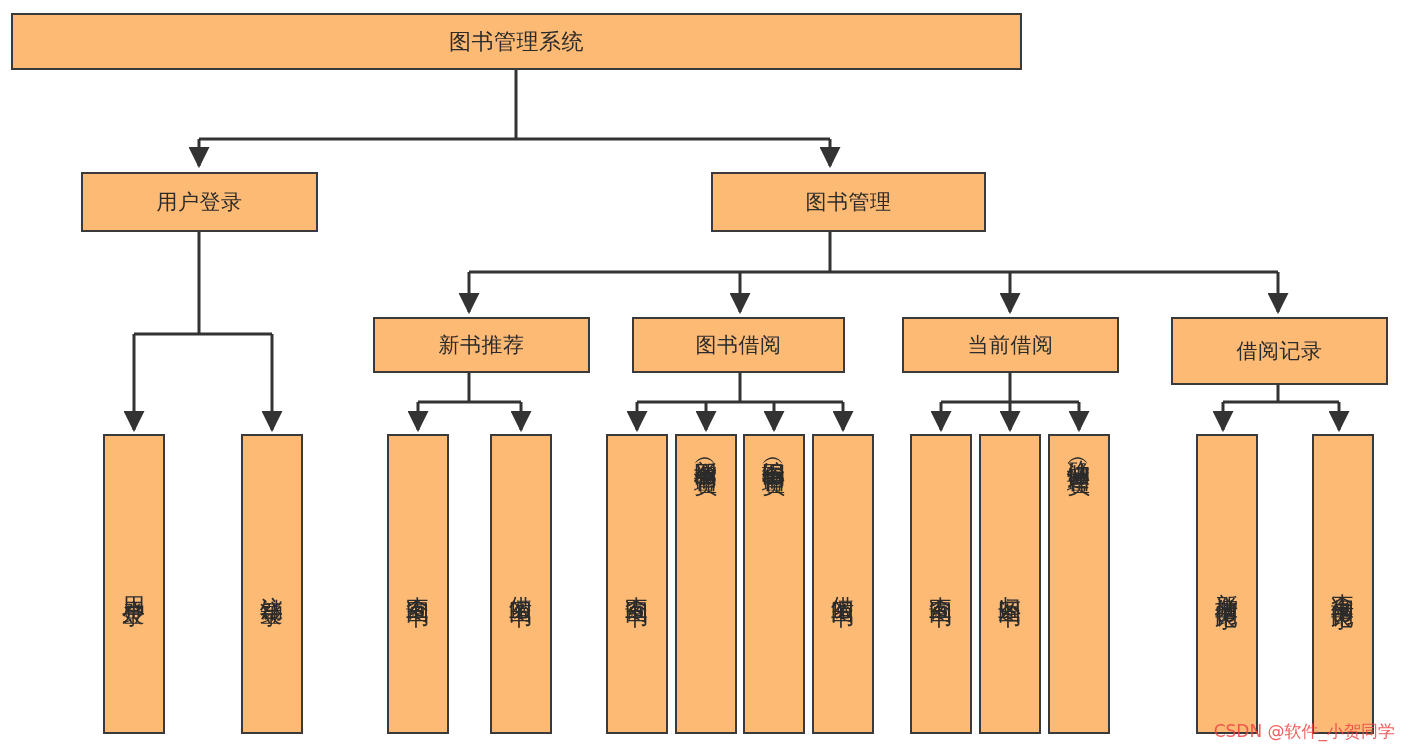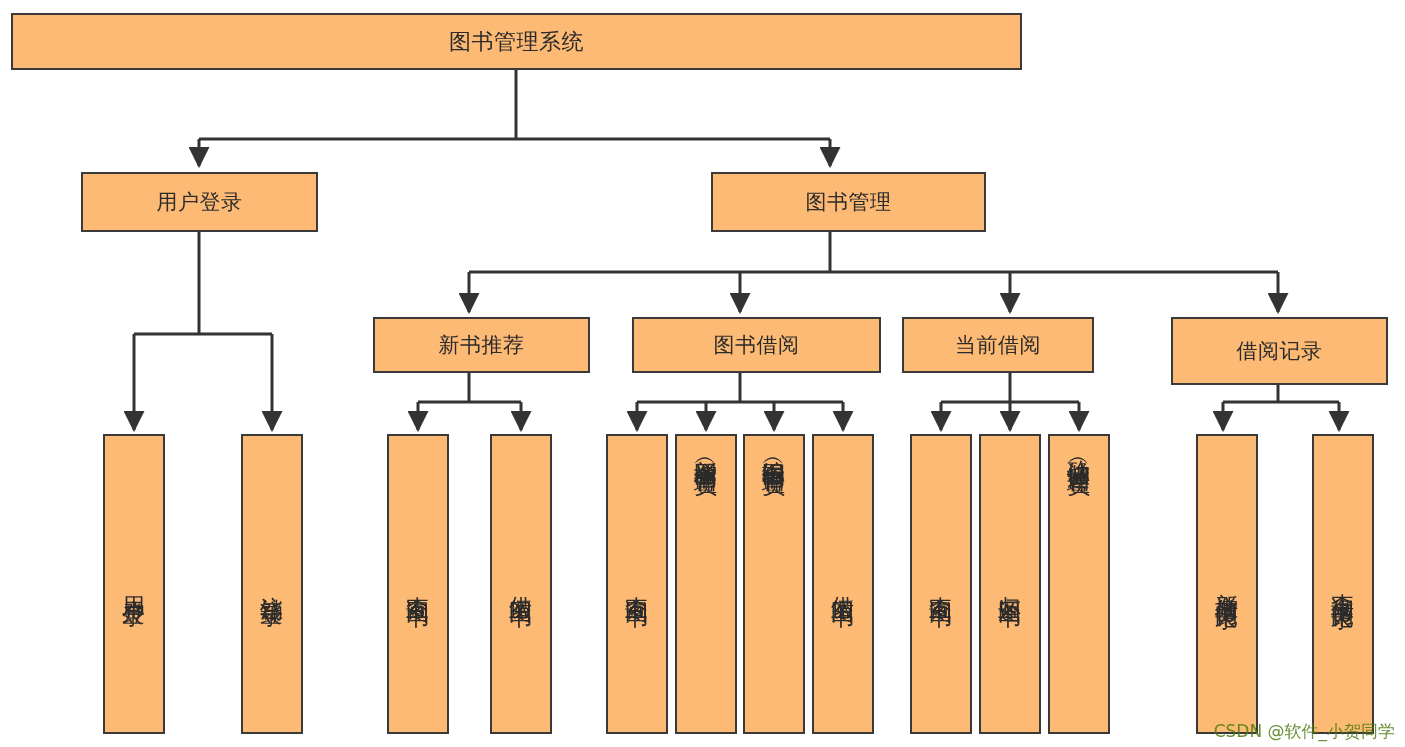--- a/index.html
+++ b/index.html
@@ -70,21 +70,21 @@
   
   .v-node.center {
     align-items: center;
     padding-top: 0;
   }
   #watermark {
     position: absolute;
     right: 10px;
     bottom: 4px;
     font-size: 17px;
-    color: #4d7c0f;
+    color: #ef4444;
     opacity: 0.85;
     z-index: 3;
     white-space: nowrap;
     font-family: "DejaVu Sans", "Liberation Sans", sans-serif;
   }
 </style>
 </head>
 <body>
 
 <div id="canvas">
@@ -146,24 +146,24 @@
   <div class="node h-node" style="left:81px; top:172px; width:237px; height:60px;">
     <span class="label">用户登录</span>
   </div>
   <div class="node h-node" style="left:711px; top:172px; width:275px; height:60px;">
     <span class="label">图书管理</span>
   </div>
 
   <div class="node h-node" style="left:361px; top:317px; width:217px; height:56px;margin-left:12px;">
     <span class="label">新书推荐</span>
   </div>
-  <div class="node h-node" style="left:632px; top:317px; width:249px; height:56px;">
+  <div class="node h-node" style="left:632px; top:317px; width:213px; height:56px;">
     <span class="label">图书借阅</span>
   </div>
-  <div class="node h-node" style="left:902px; top:317px; width:192px; height:56px;">
+  <div class="node h-node" style="left:902px; top:317px; width:217px; height:56px;">
     <span class="label">当前借阅</span>
   </div>
   <div class="node h-node" style="left:1171px; top:317px; width:217px; height:68px;">
     <span class="label">借阅记录</span>
   </div>
 
   <div class="node v-node center" style="left:103px; top:434px; width:62px; height:300px;">
     <span class="label">用户登录</span>
   </div>
   <div class="node v-node center" style="left:241px; top:434px; width:62px; height:300px;">

